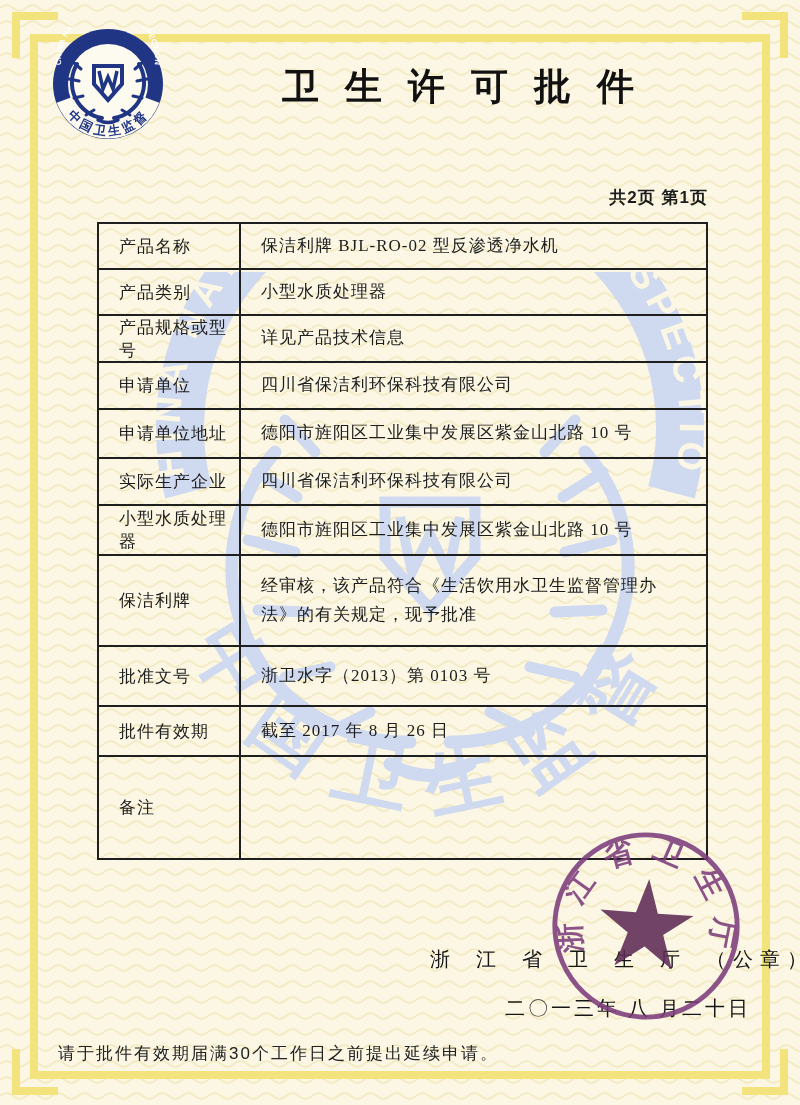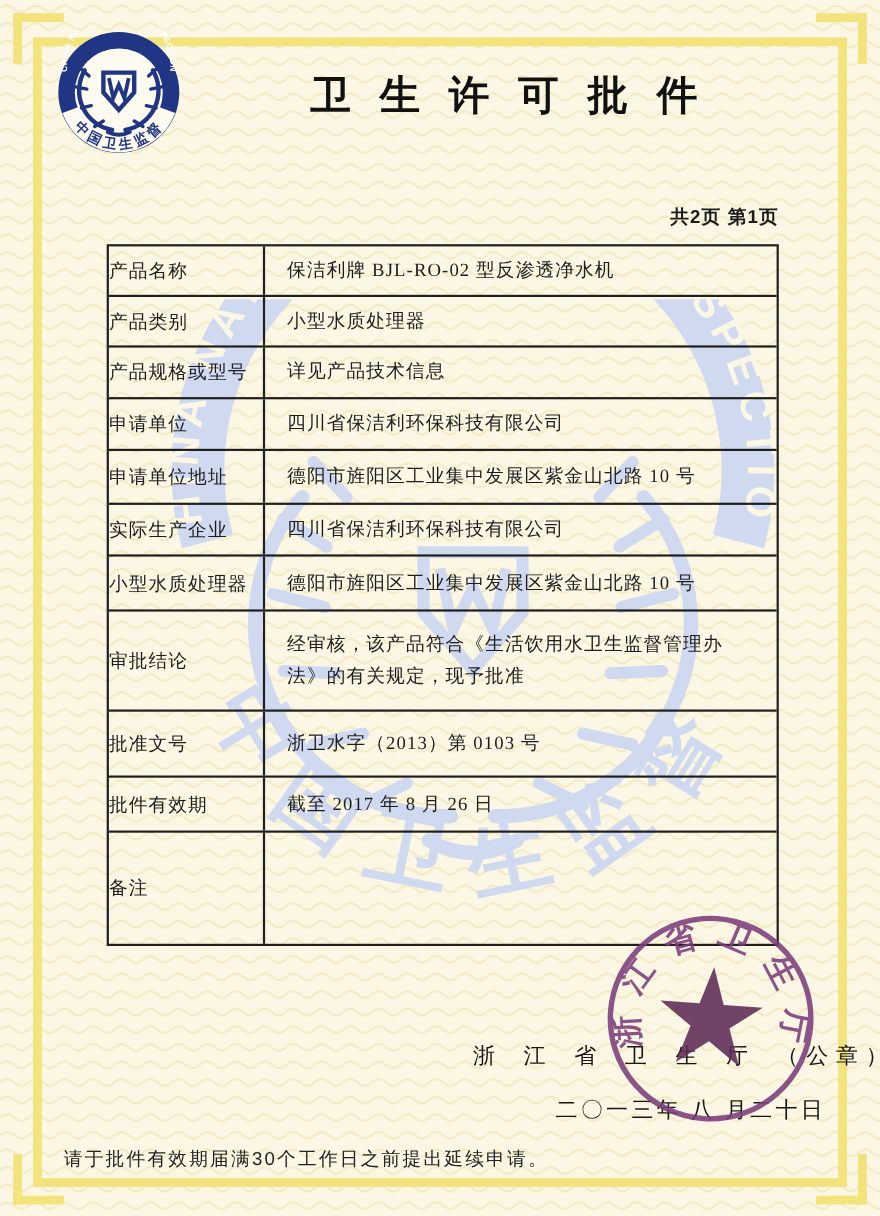--- a/index.html
+++ b/index.html
@@ -30,21 +30,21 @@
   .cert-table{
     left:97px;top:222px;width:611px;z-index:2;
     border:2px solid #1f1f1f;
     font-family:"Liberation Serif","DejaVu Serif",serif;
     color:#1d1d1d;box-sizing:border-box;
   }
   .trow{display:flex;border-top:2px solid #1f1f1f;}
   .trow:first-child{border-top:none;}
   .tlabel{
     width:142px;flex:0 0 142px;border-right:2px solid #1f1f1f;
-    display:flex;align-items:center;box-sizing:border-box;
+    display:flex;align-items:center;padding-left:20px;box-sizing:border-box;
     font-size:17px;letter-spacing:1px;
   }
   .tvalue{
     flex:1;display:flex;align-items:center;
     padding-left:20px;padding-right:14px;
     font-size:17px;letter-spacing:1px;line-height:1.65;
   }
   
   .issuer{top:946px;left:430px;z-index:2;font-family:Liberation Mono, monospace;
     font-size:20px;letter-spacing:7px;color:#151515;white-space:nowrap;}
@@ -186,21 +186,21 @@
   </div>
   <div class="trow" style="height:45px">
     <div class="tlabel">实际生产企业</div>
     <div class="tvalue">四川省保洁利环保科技有限公司</div>
   </div>
   <div class="trow" style="height:48px">
     <div class="tlabel">小型水质处理器</div>
     <div class="tvalue">德阳市旌阳区工业集中发展区紫金山北路 10 号</div>
   </div>
   <div class="trow" style="height:89px">
-    <div class="tlabel">审批结论</div>
+    <div class="tlabel">保洁利牌</div>
     <div class="tvalue">经审核，该产品符合《生活饮用水卫生监督管理办法》的有关规定，现予批准</div>
   </div>
   <div class="trow" style="height:58px">
     <div class="tlabel">批准文号</div>
     <div class="tvalue">浙卫水字（2013）第 0103 号</div>
   </div>
   <div class="trow" style="height:48px">
     <div class="tlabel">批件有效期</div>
     <div class="tvalue">截至 2017 年 8 月 26 日</div>
   </div>

